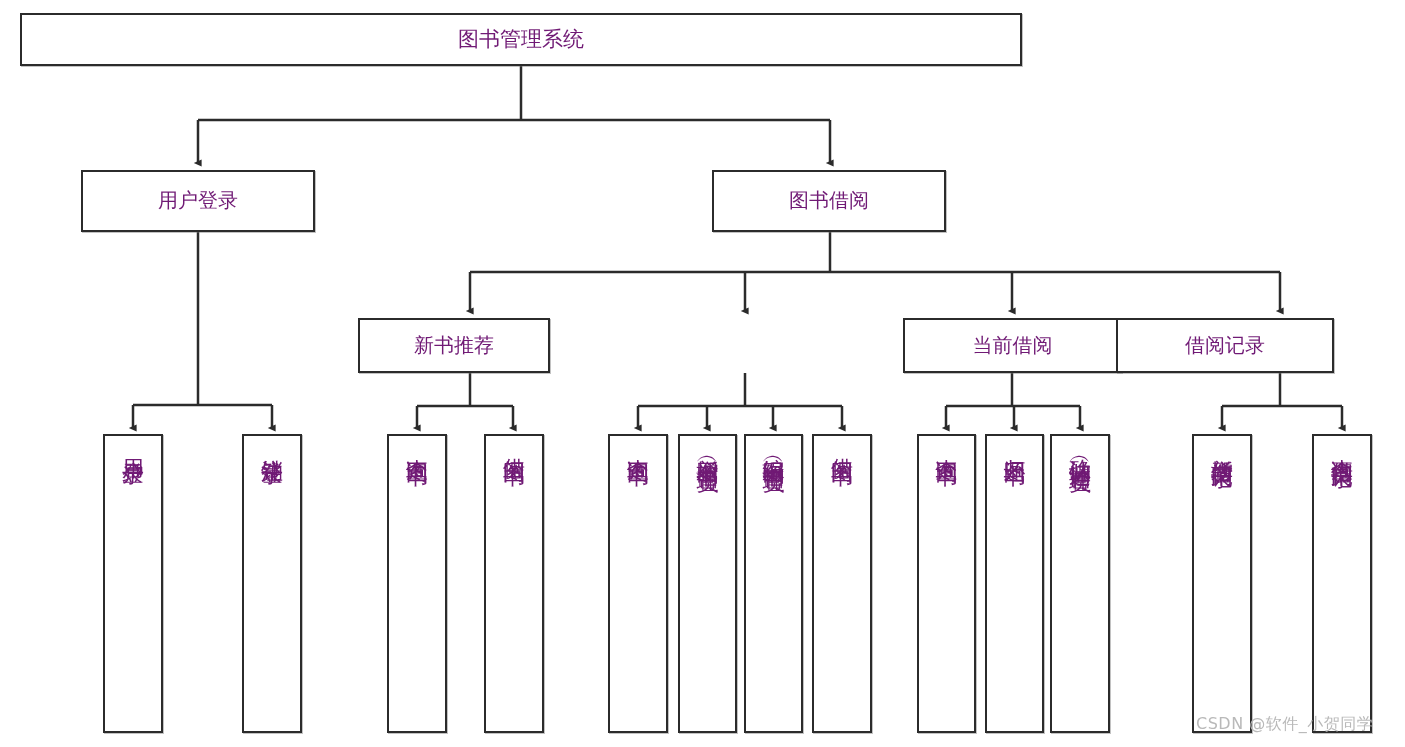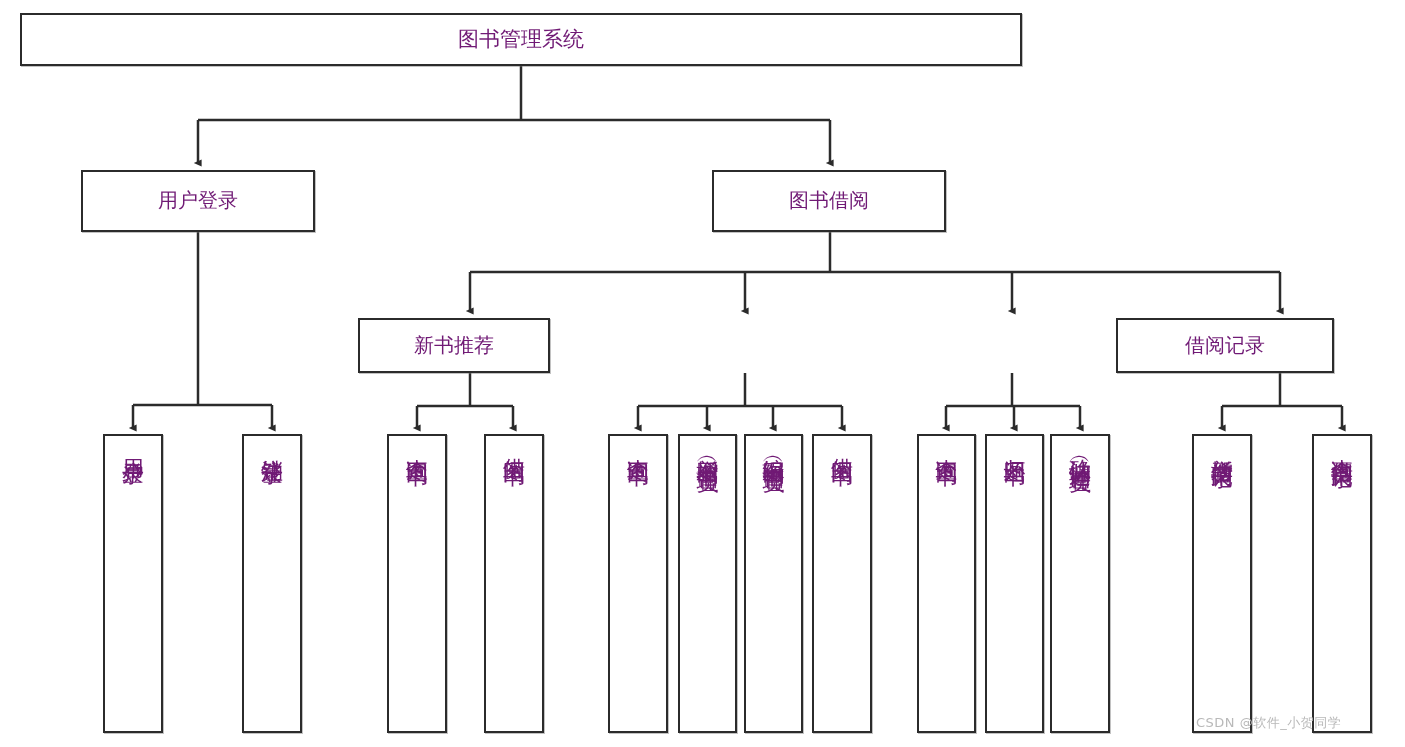--- a/index.html
+++ b/index.html
@@ -50,21 +50,21 @@
   .node-leaf .label {
     writing-mode: vertical-rl;
     text-orientation: upright;
     font-size: 22px;
     letter-spacing: 2px;
     line-height: 1;
     white-space: nowrap;
   }
   .watermark {
     position: absolute;
-    font-size: 13px;
+    font-size: 16px;
     color: #b9b9b9;
     white-space: nowrap;
     letter-spacing: 0.5px;
   }
 </style>
 </head>
 <body>
 
 <div id="canvas">
 
@@ -127,20 +127,23 @@
   <div class="node node-l2" style="left:81px; top:170px; width:234px; height:62px;">
     <span class="label">用户登录</span>
   </div>
   <div class="node node-l2" style="left:712px; top:170px; width:234px; height:62px;">
     <span class="label">图书借阅</span>
   </div>
 
   <div class="node node-l3" style="left:358px; top:318px; width:192px; height:55px;">
     <span class="label">新书推荐</span>
   </div>
+  <div class="node node-l3" style="left:903px; top:318px; width:219px; height:55px;">
+    <span class="label">当前借阅</span>
+  </div>
   <div class="node node-l3" style="left:1116px; top:318px; width:218px; height:55px;">
     <span class="label">借阅记录</span>
   </div>
 
   <div class="node node-leaf" style="left:103px; top:434px; width:60px; height:299px;">
     <span class="label">用户登录</span>
   </div>
   <div class="node node-leaf" style="left:242px; top:434px; width:60px; height:299px;">
     <span class="label">注销登录</span>
   </div>

